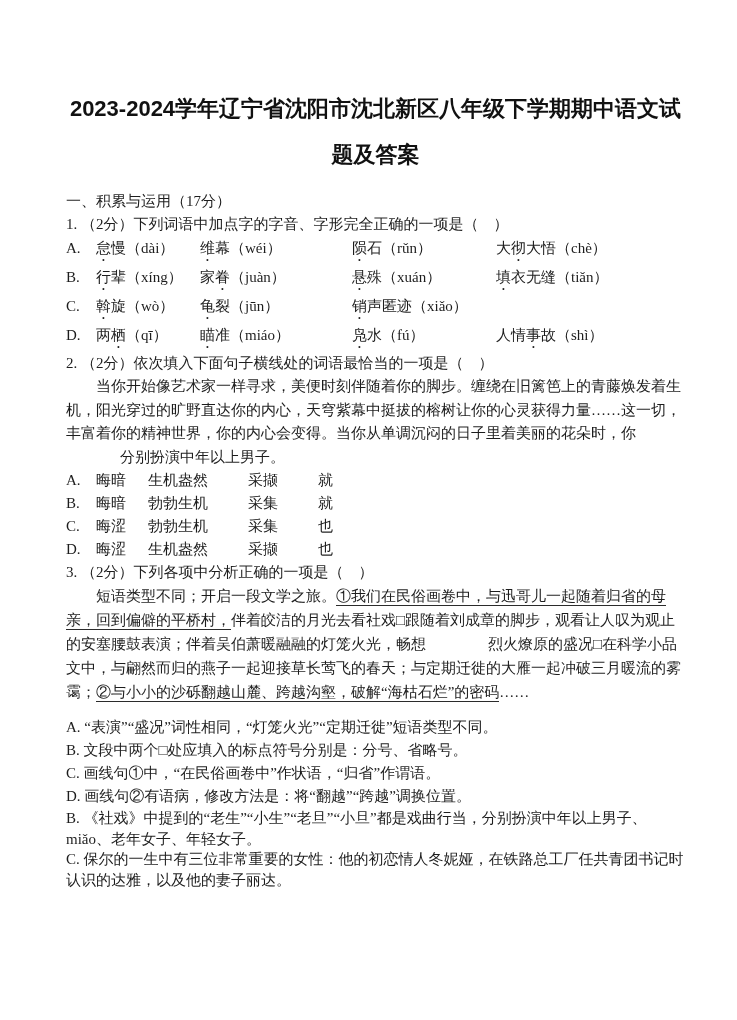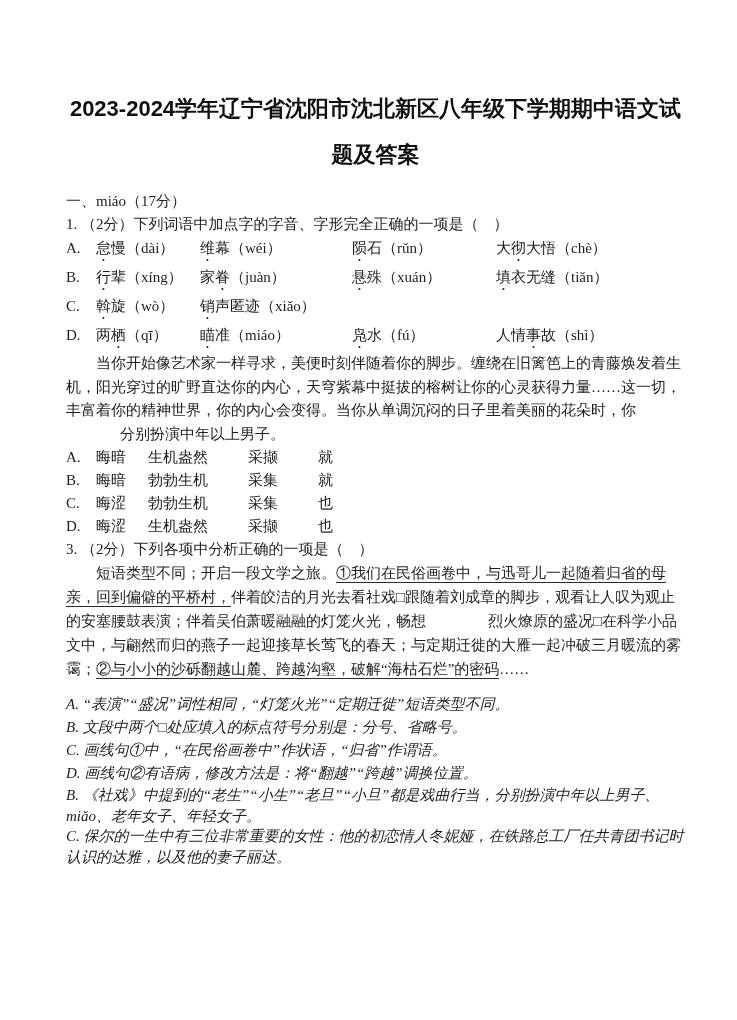--- a/index.html
+++ b/index.html
@@ -20,21 +20,21 @@
   .passage { margin:0; line-height:23.5px; text-indent:2em; }
   .q3p { line-height:24px; }
   .q1-row {
     display:grid; grid-template-columns:30px 104px 152px 144px auto;
     line-height:25px;
   }
   .q2-row {
     display:grid; grid-template-columns:30px 52px 100px 70px auto;
     line-height:23px;
   }
-  .opt-block { margin:0;font-style:italic; }
+  .opt-block { margin:0; }
   .opt-block p { margin:0; line-height:23px; }
   .opt-block.q4 p { line-height:20.5px; }
   .gap-before { margin-top:12px; }
   .u { border-bottom:1px solid #2b2b2b; padding-bottom:1px; }
   .blank { display:inline-block; width:54px; }
   .blank.g3 { display:inline-block; width:62px; }
   .em-dot {
     -webkit-text-emphasis:filled dot;
     -webkit-text-emphasis-position:under right;
     text-emphasis:filled dot;
@@ -43,52 +43,54 @@
 </style>
 </head>
 <body>
 
 <div class="page">
   <h1 class="title">
     <span class="tl">2023-2024学年辽宁省沈阳市沈北新区八年级下学期期中语文试</span>
     <span class="tl">题及答案</span>
   </h1>
 
-  <p class="line">一、miáo（17分）</p>
+  <p class="line">一、积累与运用（17分）</p>
 
   <p class="line">1. （2分）下列词语中加点字的字音、字形完全正确的一项是（　）</p>
   <div id="q1-rows">
       <div class="q1-row">
         <span class="opt-label">A.</span>
         <span class="q1-cell"><span class="em-dot">怠</span>慢（dài）</span>
         <span class="q1-cell"><span class="em-dot">维</span>幕（wéi）</span>
         <span class="q1-cell"><span class="em-dot">陨</span>石（rǔn）</span>
         <span class="q1-cell">大<span class="em-dot">彻</span>大悟（chè）</span>
       </div>
       <div class="q1-row">
         <span class="opt-label">B.</span>
         <span class="q1-cell"><span class="em-dot">行</span>辈（xíng）</span>
         <span class="q1-cell">家<span class="em-dot">眷</span>（juàn）</span>
         <span class="q1-cell"><span class="em-dot">悬</span>殊（xuán）</span>
         <span class="q1-cell"><span class="em-dot">填</span>衣无缝（tiǎn）</span>
       </div>
       <div class="q1-row">
         <span class="opt-label">C.</span>
         <span class="q1-cell"><span class="em-dot">斡</span>旋（wò）</span>
+        <span class="q1-cell"><span class="em-dot">龟</span>裂（jūn）</span>
         <span class="q1-cell"><span class="em-dot">销</span>声匿迹（xiǎo）</span>
       </div>
       <div class="q1-row">
         <span class="opt-label">D.</span>
         <span class="q1-cell">两<span class="em-dot">栖</span>（qī）</span>
         <span class="q1-cell"><span class="em-dot">瞄</span>准（miáo）</span>
         <span class="q1-cell"><span class="em-dot">凫</span>水（fú）</span>
         <span class="q1-cell">人情<span class="em-dot">事</span>故（shì）</span>
       </div>
     </div>
 
+  <p class="line">2. （2分）依次填入下面句子横线处的词语最恰当的一项是（　）</p>
   <p class="passage" id="q2-passage"><span>当你开始像艺术家一样寻求，美便时刻伴随着你的脚步。缠绕在旧篱笆上的青藤焕发着生机，阳光穿过的旷野直达你的内心，天穹紫幕中挺拔的榕树让你的心灵获得力量……这一切，丰富着你的精神世界，你的内心会变得。当你从单调沉闷的日子里着美丽的花朵时，你</span><span class="blank"></span><span>分别扮演中年以上男子。</span></p>
   <div id="q2-rows">
       <div class="q2-row">
         <span class="opt-label">A.</span>
         <span class="q2-word">晦暗</span>
         <span class="q2-word">生机盎然</span>
         <span class="q2-word">采撷</span>
         <span class="q2-word">就</span>
       </div>
       <div class="q2-row">

